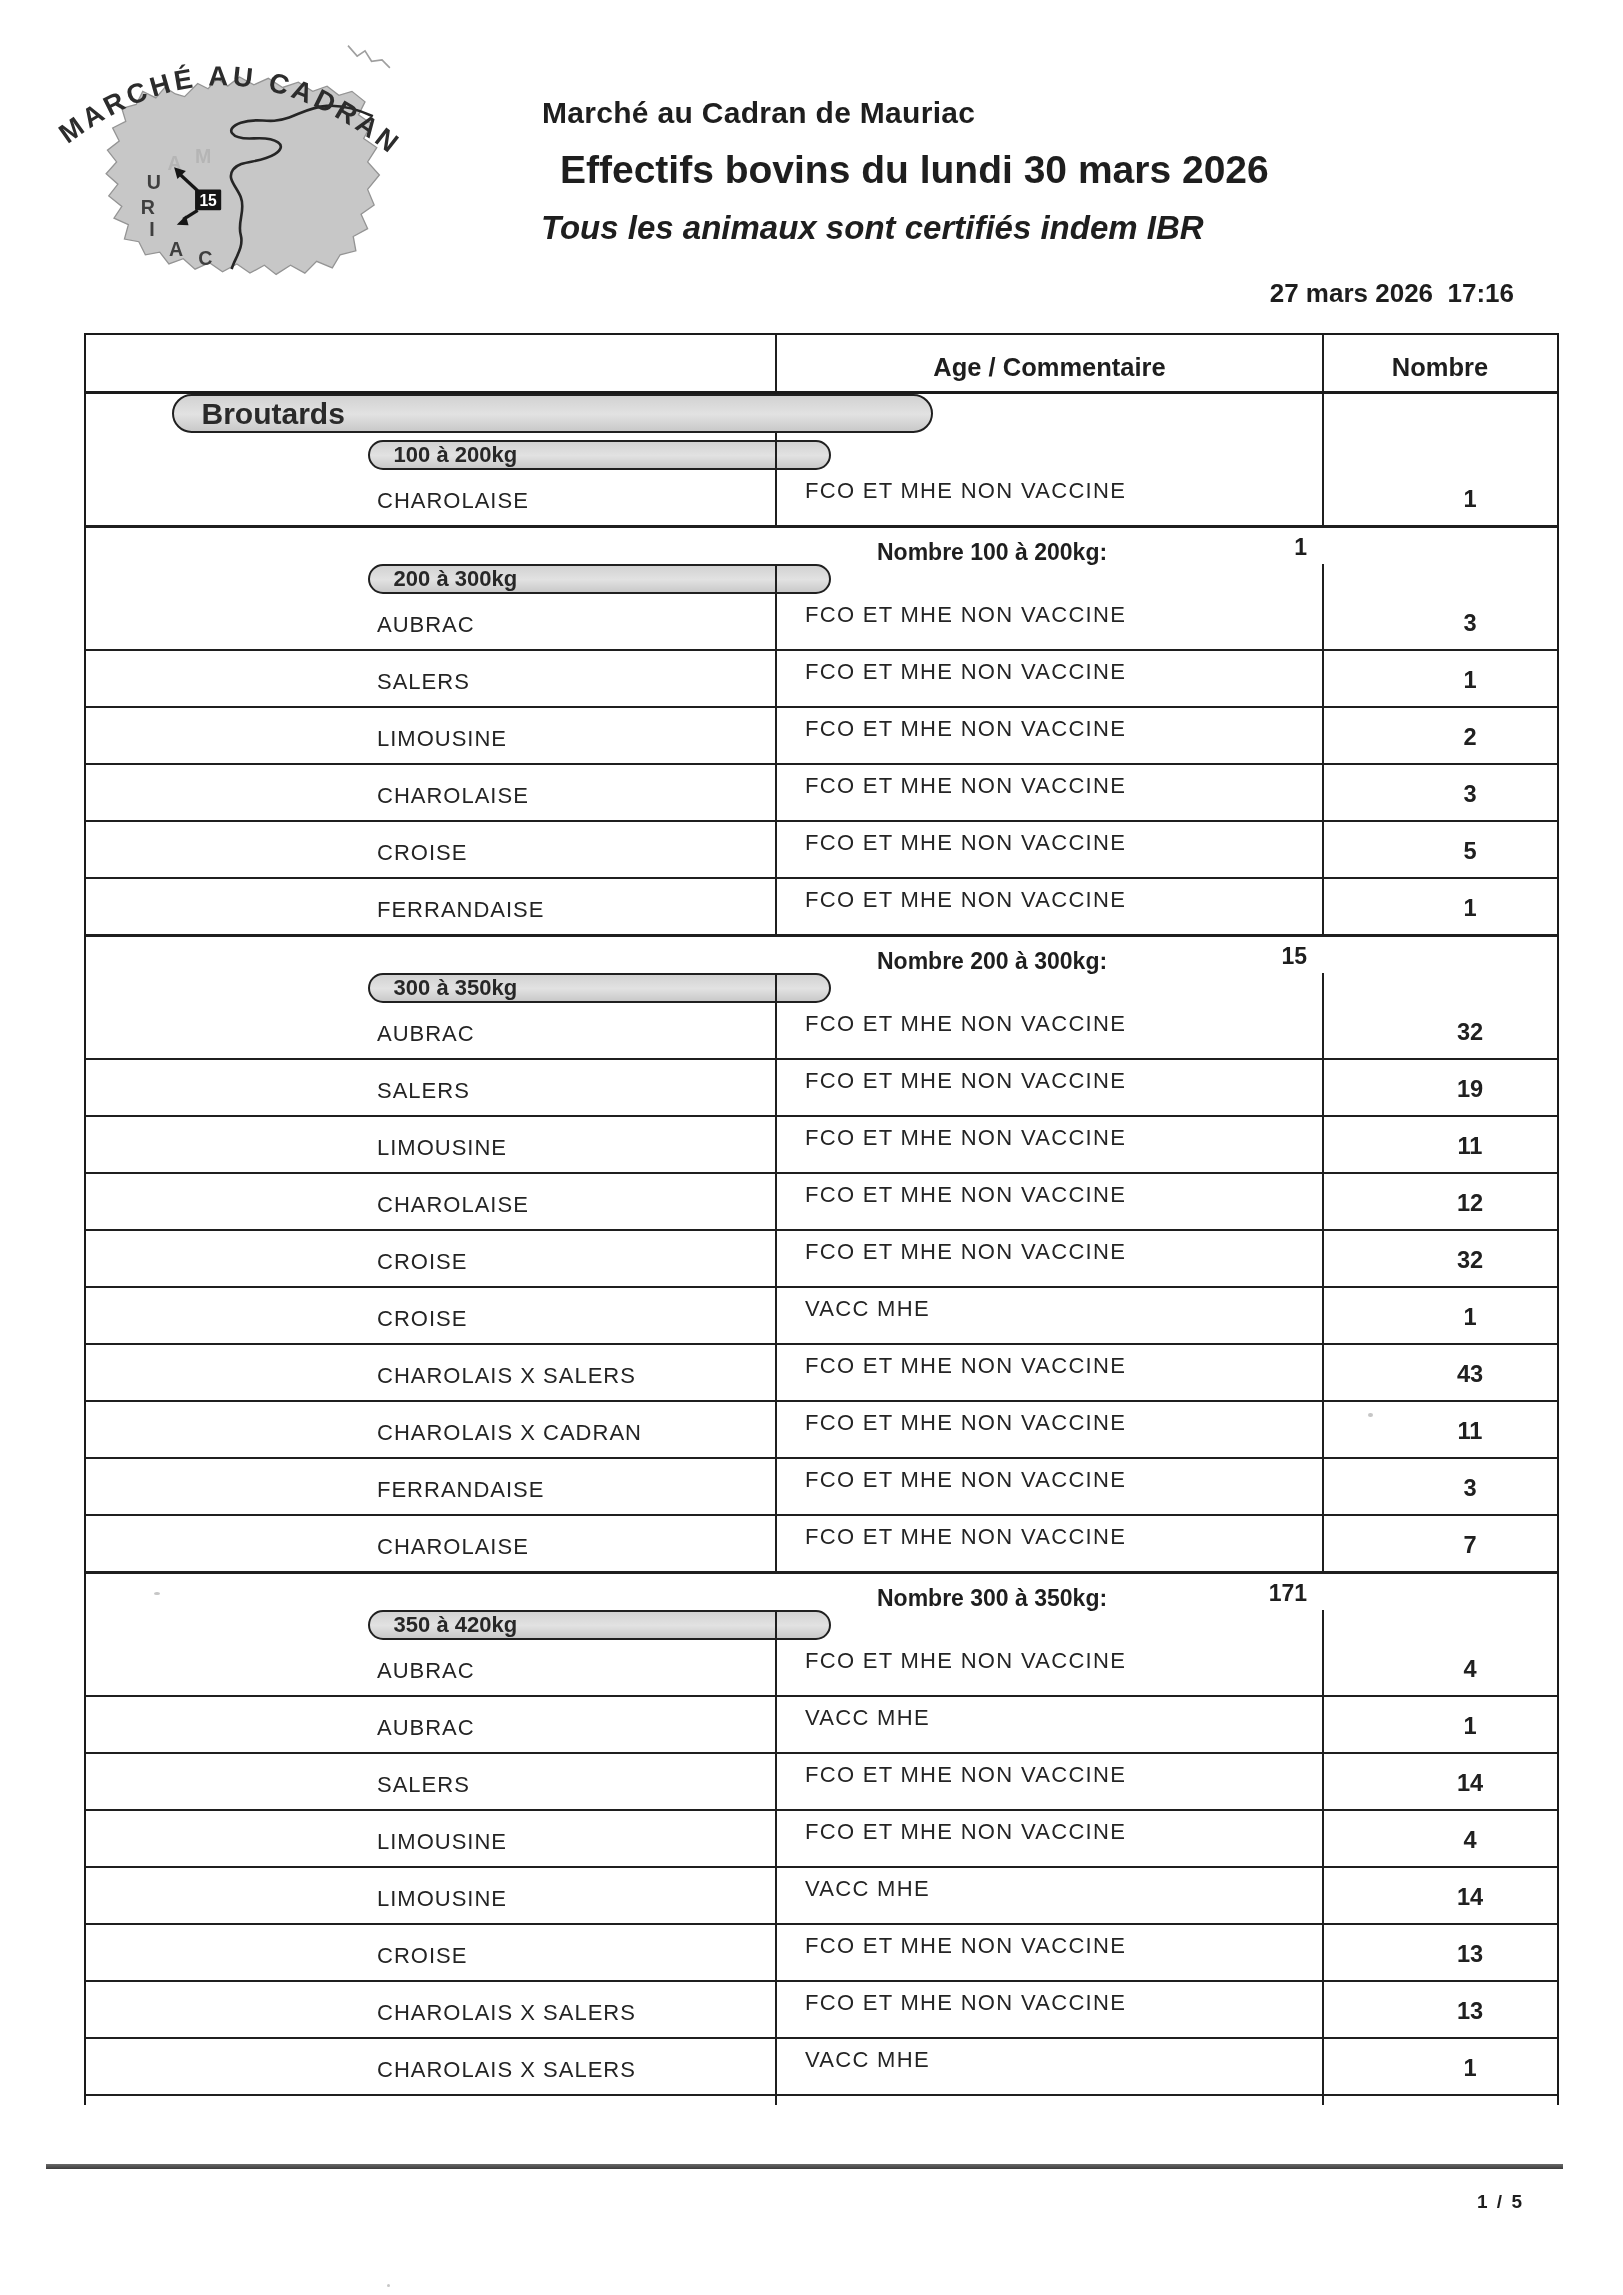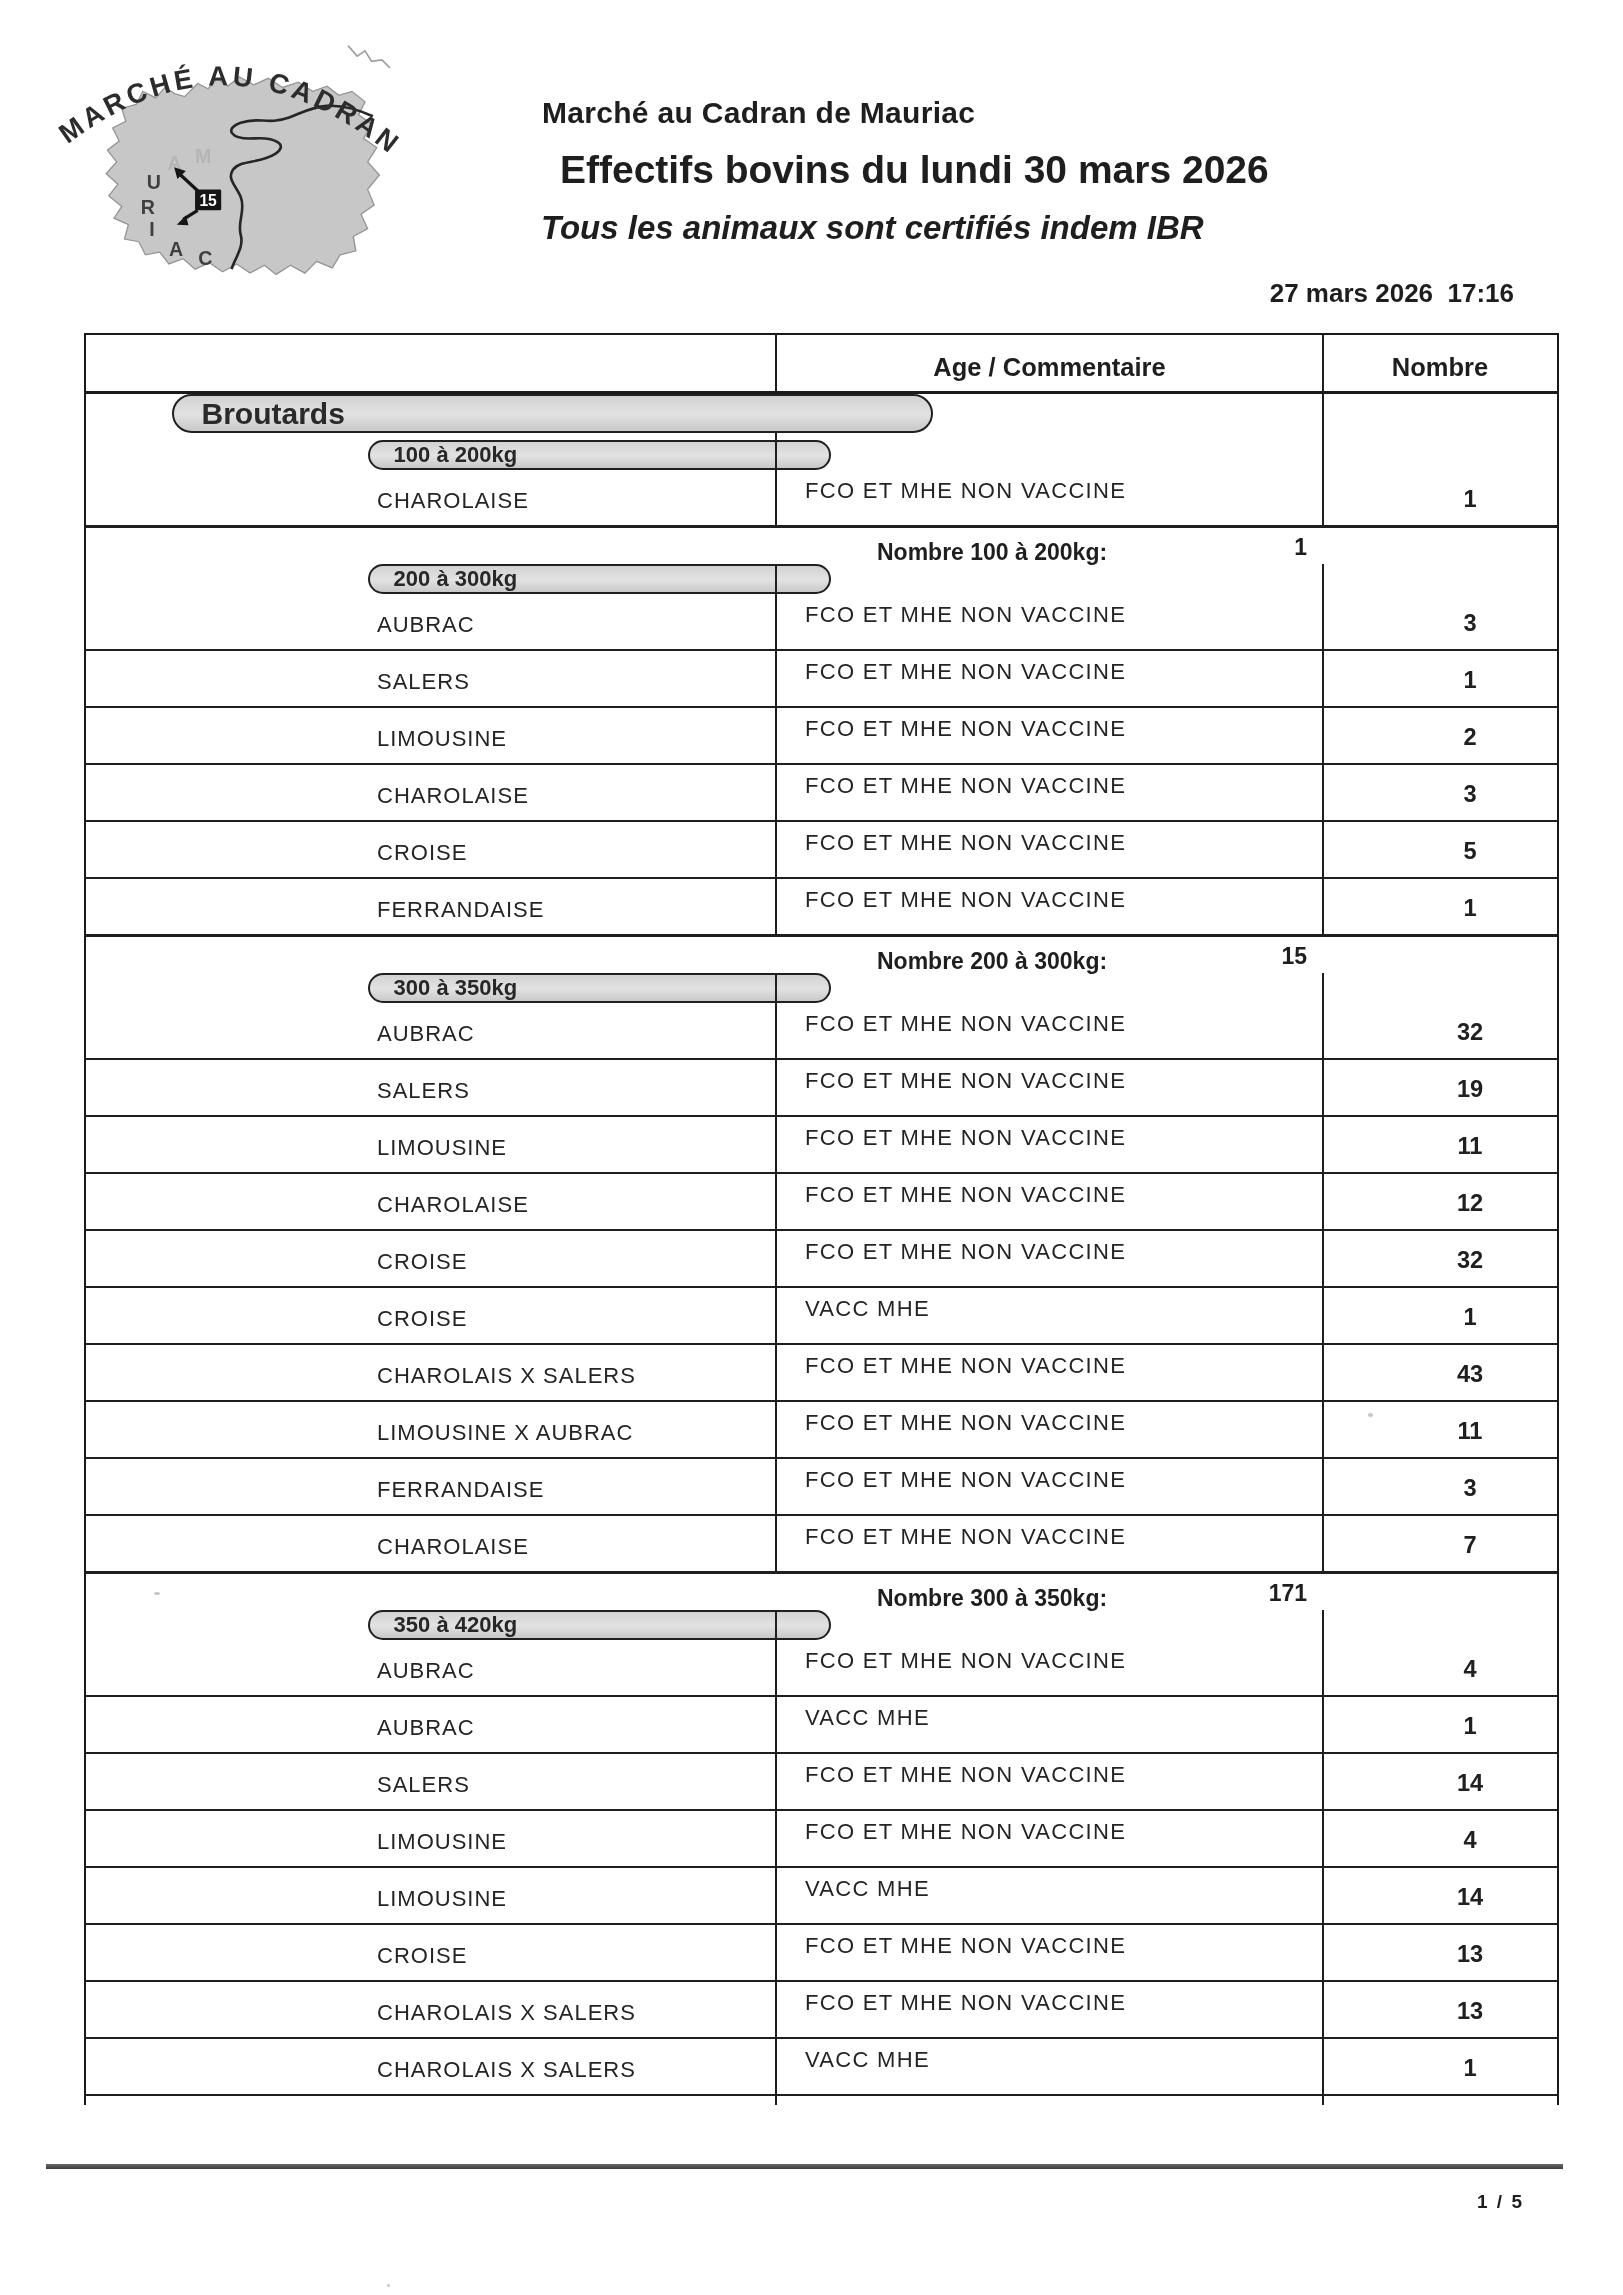--- a/index.html
+++ b/index.html
@@ -231,21 +231,21 @@
         <div class="row row-data">
           <div class="vline v1"></div>
           <div class="vline v2"></div>
           <div class="breed">CHAROLAIS X SALERS</div>
           <div class="comment">FCO ET MHE NON VACCINE</div>
           <div class="count">43</div>
         </div>
         <div class="row row-data">
           <div class="vline v1"></div>
           <div class="vline v2"></div>
-          <div class="breed">LIMOUSINE X AUBRAC</div>
+          <div class="breed">CHAROLAIS X CADRAN</div>
           <div class="comment">FCO ET MHE NON VACCINE</div>
           <div class="count">11</div>
         </div>
         <div class="row row-data">
           <div class="vline v1"></div>
           <div class="vline v2"></div>
           <div class="breed">FERRANDAISE</div>
           <div class="comment">FCO ET MHE NON VACCINE</div>
           <div class="count">3</div>
         </div>

